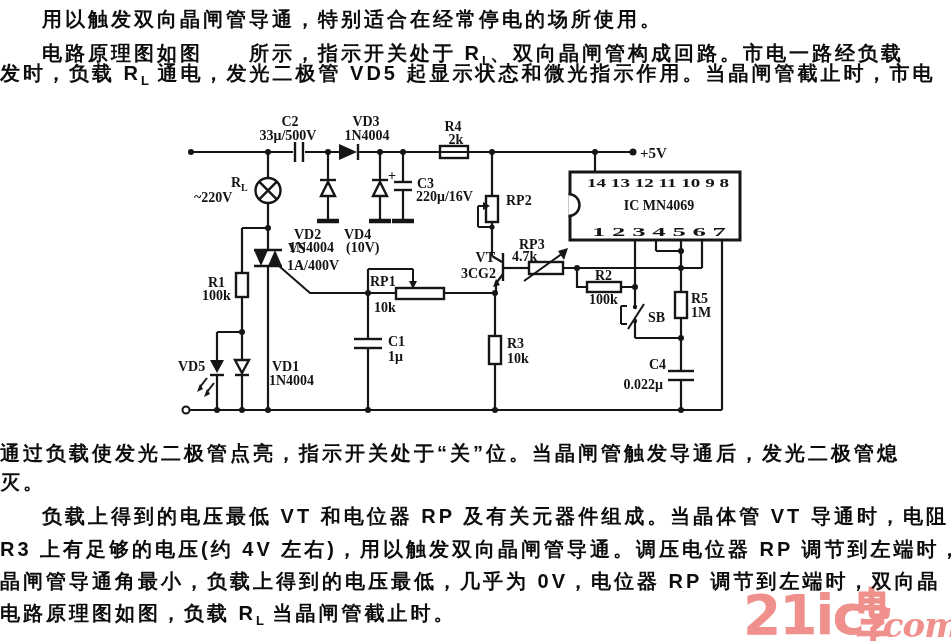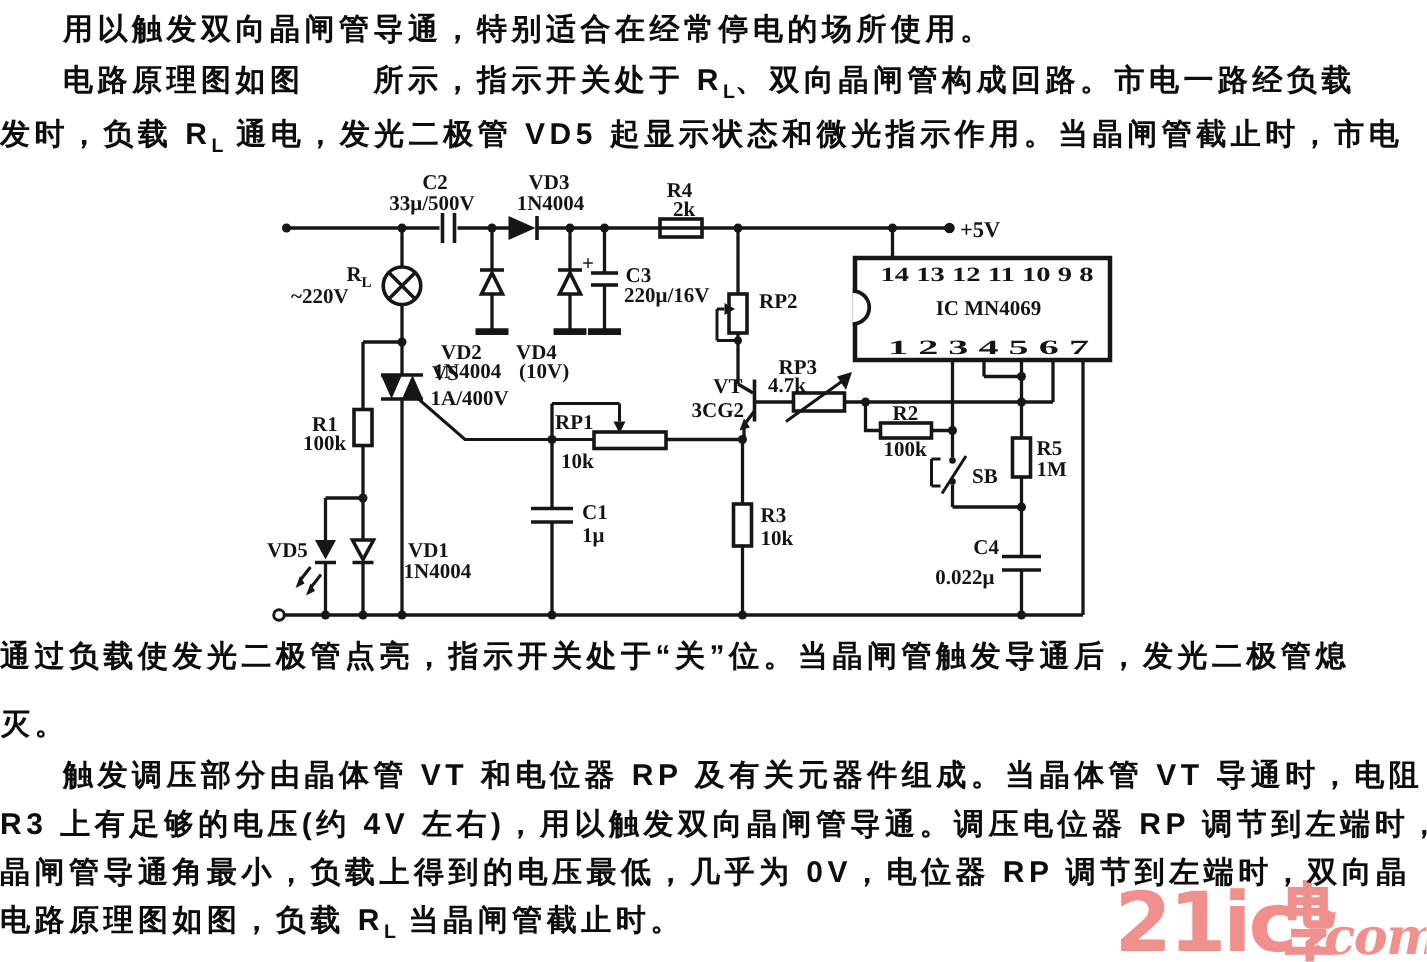--- a/index.html
+++ b/index.html
@@ -38,24 +38,24 @@
   #wm-tld{
     position:absolute;left:872px;top:608px;font-size:34px;font-weight:bold;font-style:italic;
     color:#f0908c;font-family:"DejaVu Serif",serif;line-height:1;letter-spacing:-1px;
   }
 </style>
 </head>
 <body>
 
 <div class="bodyline indent" style="top:6px"><span>用以触发双向晶闸管导通，特别适合在经常停电的场所使用。</span></div>
 <div class="bodyline indent" style="top:40px"><span>电路原理图如图　　所示，指示开关处于 R</span><sub>L</sub><span>、双向晶闸管构成回路。市电一路经负载</span></div>
-<div class="bodyline" style="top:76px"><span>发时，负载 R</span><sub>L</sub><span> 通电，发光二极管 VD5 起显示状态和微光指示作用。当晶闸管截止时，市电</span></div>
-<div class="bodyline" style="top:424px"><span>通过负载使发光二极管点亮，指示开关处于“关”位。当晶闸管触发导通后，发光二极管熄</span></div>
+<div class="bodyline" style="top:60px"><span>发时，负载 R</span><sub>L</sub><span> 通电，发光二极管 VD5 起显示状态和微光指示作用。当晶闸管截止时，市电</span></div>
+<div class="bodyline" style="top:440px"><span>通过负载使发光二极管点亮，指示开关处于“关”位。当晶闸管触发导通后，发光二极管熄</span></div>
 <div class="bodyline" style="top:469px"><span>灭。</span></div>
-<div class="bodyline indent" style="top:503px"><span>触发调压部分由晶体管 VT 和电位器 RP 及有关元器件组成。当晶体管 VT 导通时，电阻</span></div>
+<div class="bodyline indent" style="top:503px"><span>负载上得到的电压最低 VT 和电位器 RP 及有关元器件组成。当晶体管 VT 导通时，电阻</span></div>
 <div class="bodyline" style="top:536px"><span>R3 上有足够的电压(约 4V 左右)，用以触发双向晶闸管导通。调压电位器 RP 调节到左端时，</span></div>
 <div class="bodyline" style="top:568px"><span>晶闸管导通角最小，负载上得到的电压最低，几乎为 0V，电位器 RP 调节到左端时，双向晶</span></div>
 <div class="bodyline" style="top:600px"><span>电路原理图如图，负载 R</span><sub>L</sub><span> 当晶闸管截止时。</span></div>
 
 <svg id="schematic" width="690" height="330" viewBox="130 105 690 330">
 
   <g>
     <path class="wire" d="M191,152 H293 M305,152 H340 M359,152 H633"></path>
   </g>
 

